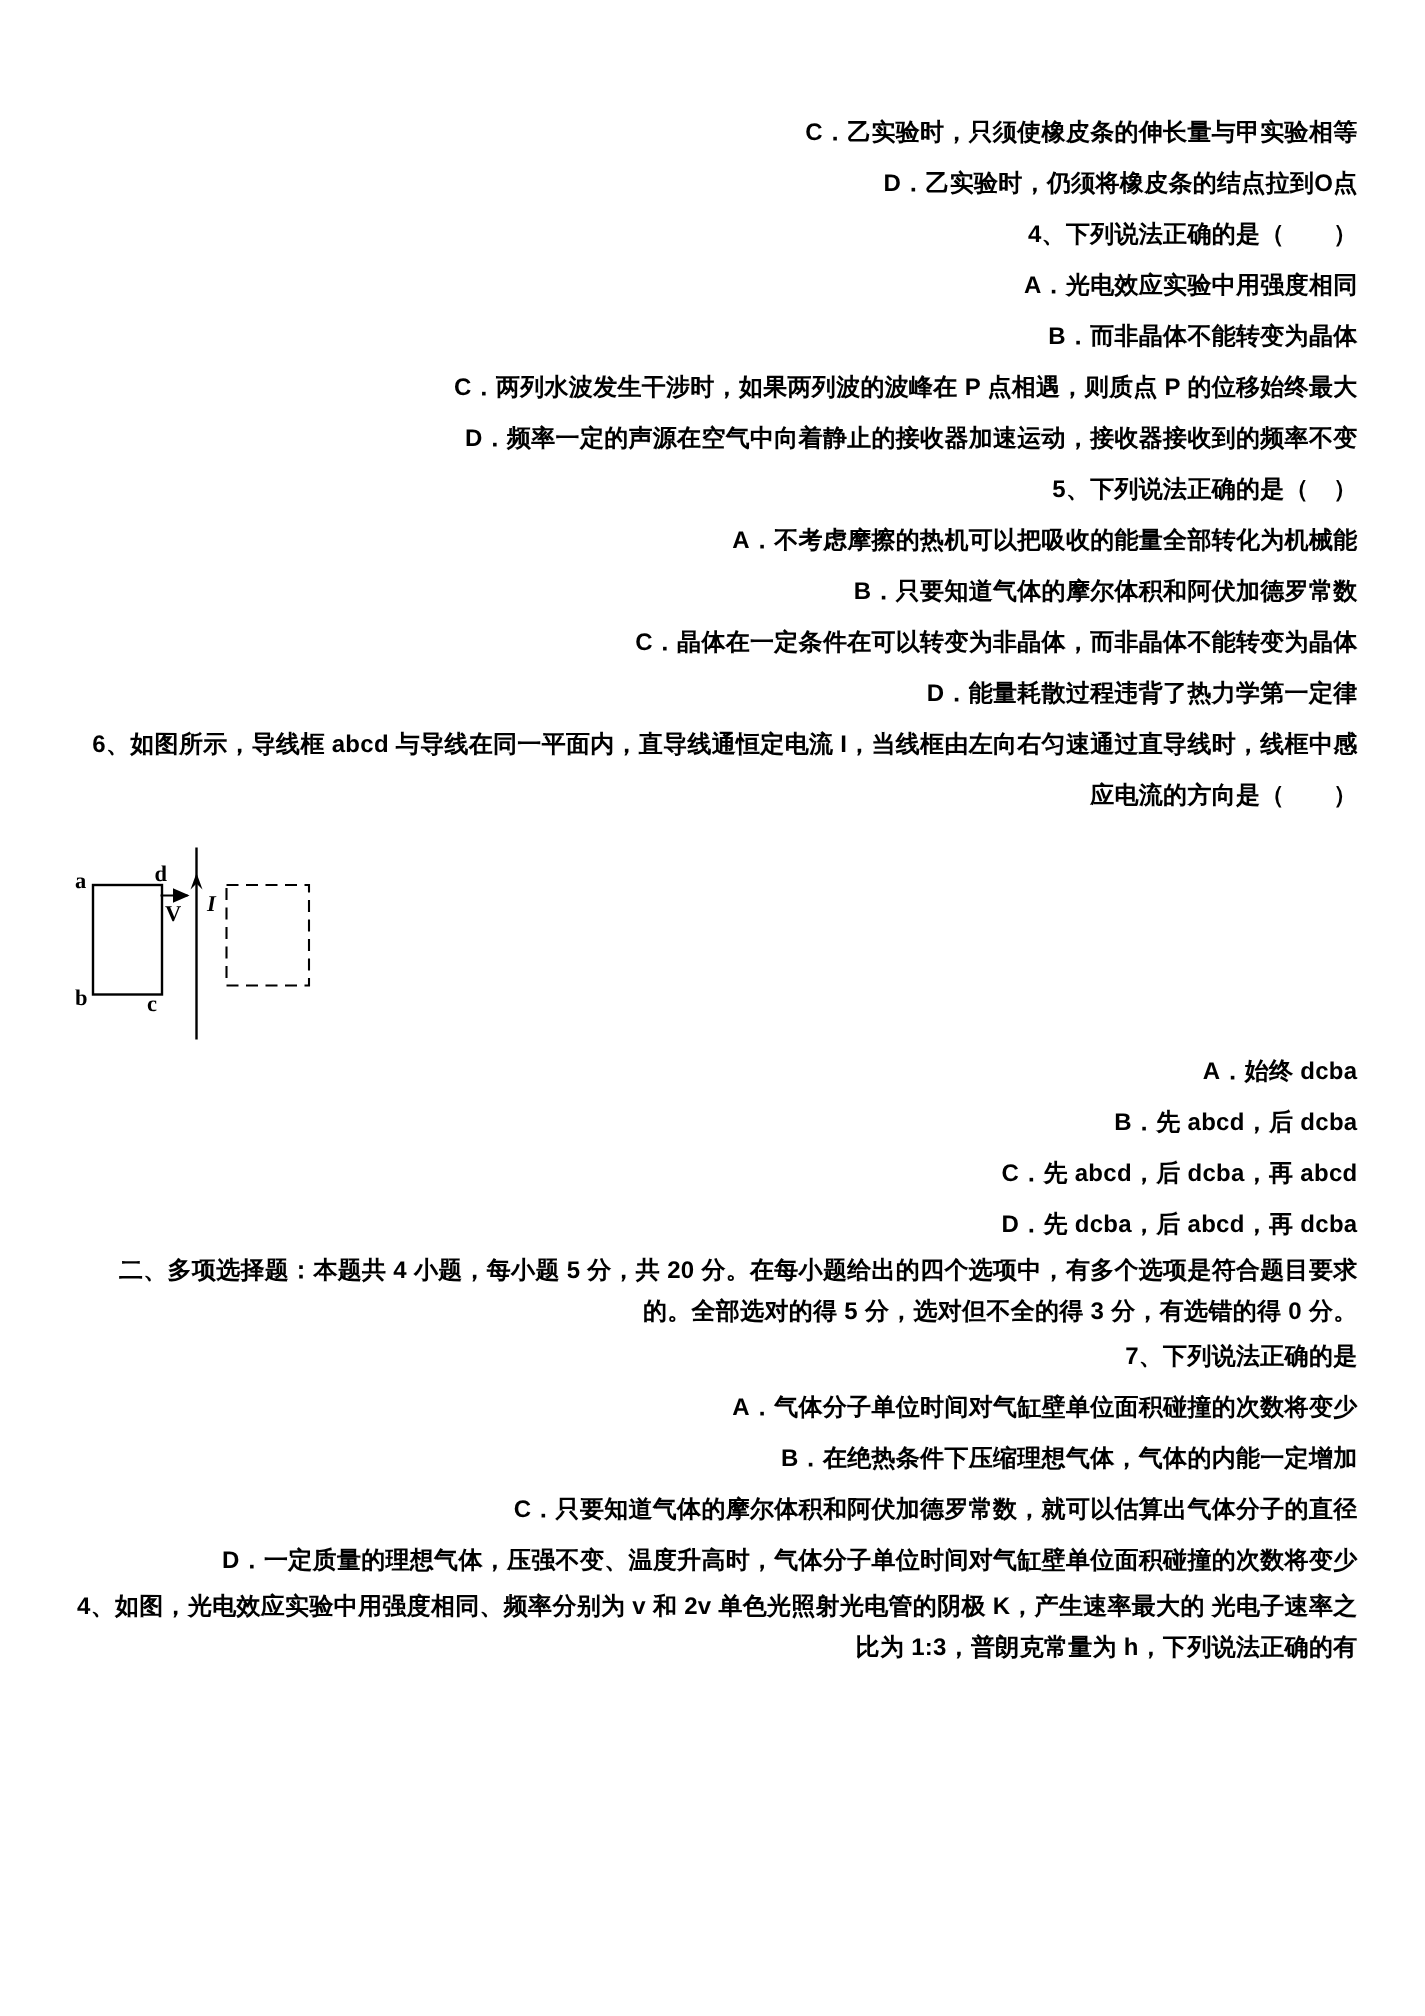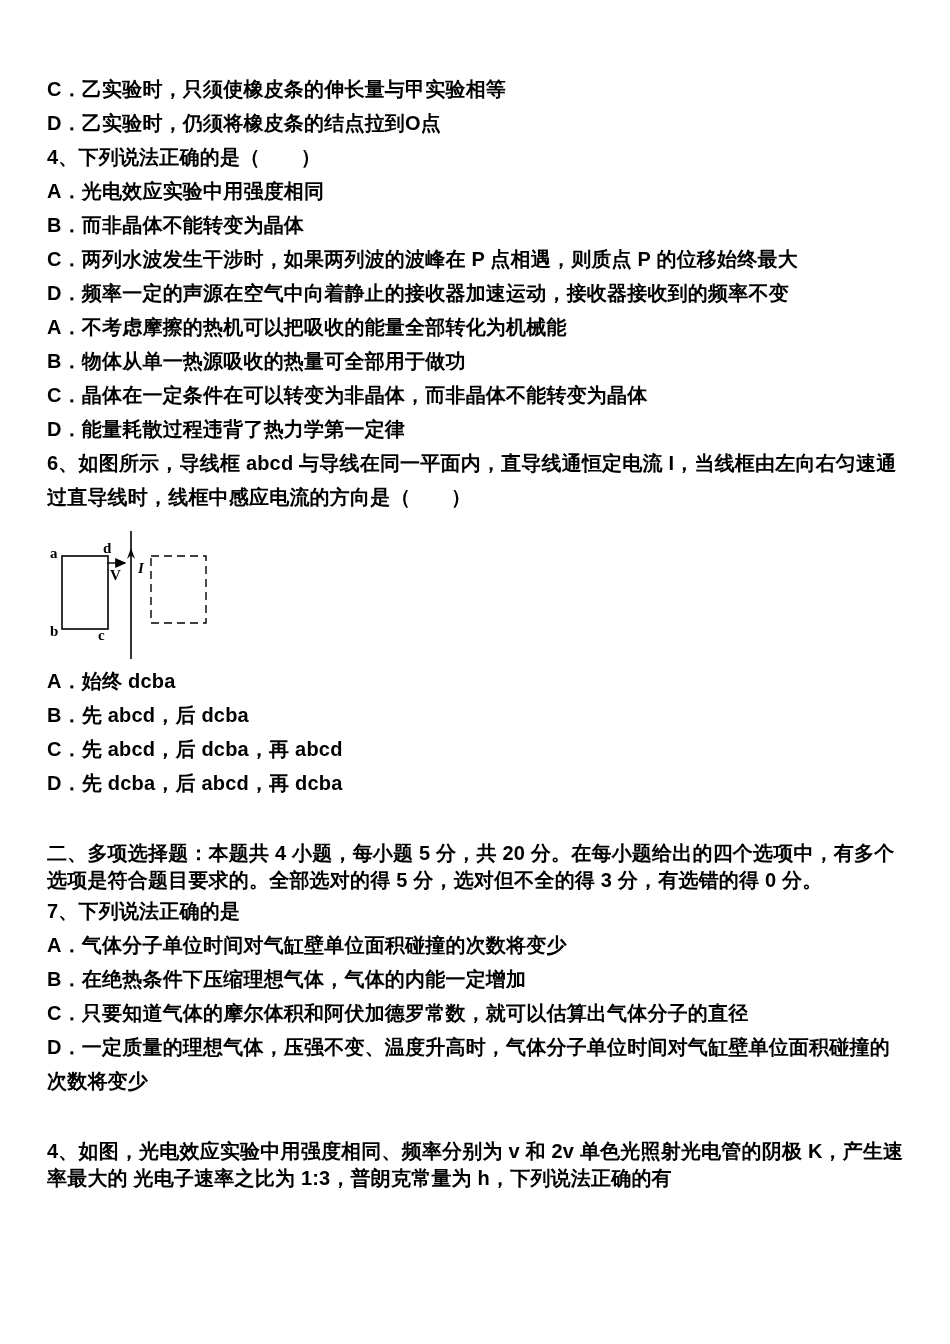--- a/index.html
+++ b/index.html
@@ -10,26 +10,27 @@
     color: #000;
   }
   .page {
     position: relative;
     width: 950px; height: 1344px;
     background: #fff;
     padding: 72px 45px 0 47px;
     overflow: hidden;
   }
   .line {
-    font-size: 20px;
+    font-size: 16px;
     font-weight: 700;
     line-height: 34px;
     letter-spacing: 0.2px;
+    text-align: right;
   }
-  .tight { line-height: 27px; margin-top: 40px; }
+  .tight { line-height: 27px; }
   .figure-wrap {
     height: 150px;
     padding-top: 12px;
   }
   svg text {
     font-family: "Liberation Serif", serif;
     font-weight: 700;
     font-size: 15px;
     fill: #000;
   }
@@ -42,22 +43,23 @@
 
   <p class="line">C．乙实验时，只须使橡皮条的伸长量与甲实验相等</p>
   <p class="line">D．乙实验时，仍须将橡皮条的结点拉到O点</p>
 
   <p class="line">4、下列说法正确的是（　　）</p>
   <p class="line">A．光电效应实验中用强度相同</p>
   <p class="line">B．而非晶体不能转变为晶体</p>
   <p class="line">C．两列水波发生干涉时，如果两列波的波峰在 P 点相遇，则质点 P 的位移始终最大</p>
   <p class="line">D．频率一定的声源在空气中向着静止的接收器加速运动，接收器接收到的频率不变</p>
 
+  <p class="line">5、下列说法正确的是（　）</p>
   <p class="line">A．不考虑摩擦的热机可以把吸收的能量全部转化为机械能</p>
-  <p class="line">B．物体从单一热源吸收的热量可全部用于做功</p>
+  <p class="line">B．只要知道气体的摩尔体积和阿伏加德罗常数</p>
   <p class="line">C．晶体在一定条件在可以转变为非晶体，而非晶体不能转变为晶体</p>
   <p class="line">D．能量耗散过程违背了热力学第一定律</p>
 
   <p class="line">6、如图所示，导线框 abcd 与导线在同一平面内，直导线通恒定电流 I，当线框由左向右匀速通过直导线时，线框中感应电流的方向是（　　）</p>
 
   <div class="figure-wrap">
     <svg width="230" height="138" viewBox="0 0 230 138">
       <defs>
         <marker id="arrow-right" markerWidth="9" markerHeight="8" refX="7" refY="3.5" orient="auto">
           <path d="M0,0 L8,3.5 L0,7 Z" fill="#000"></path>

